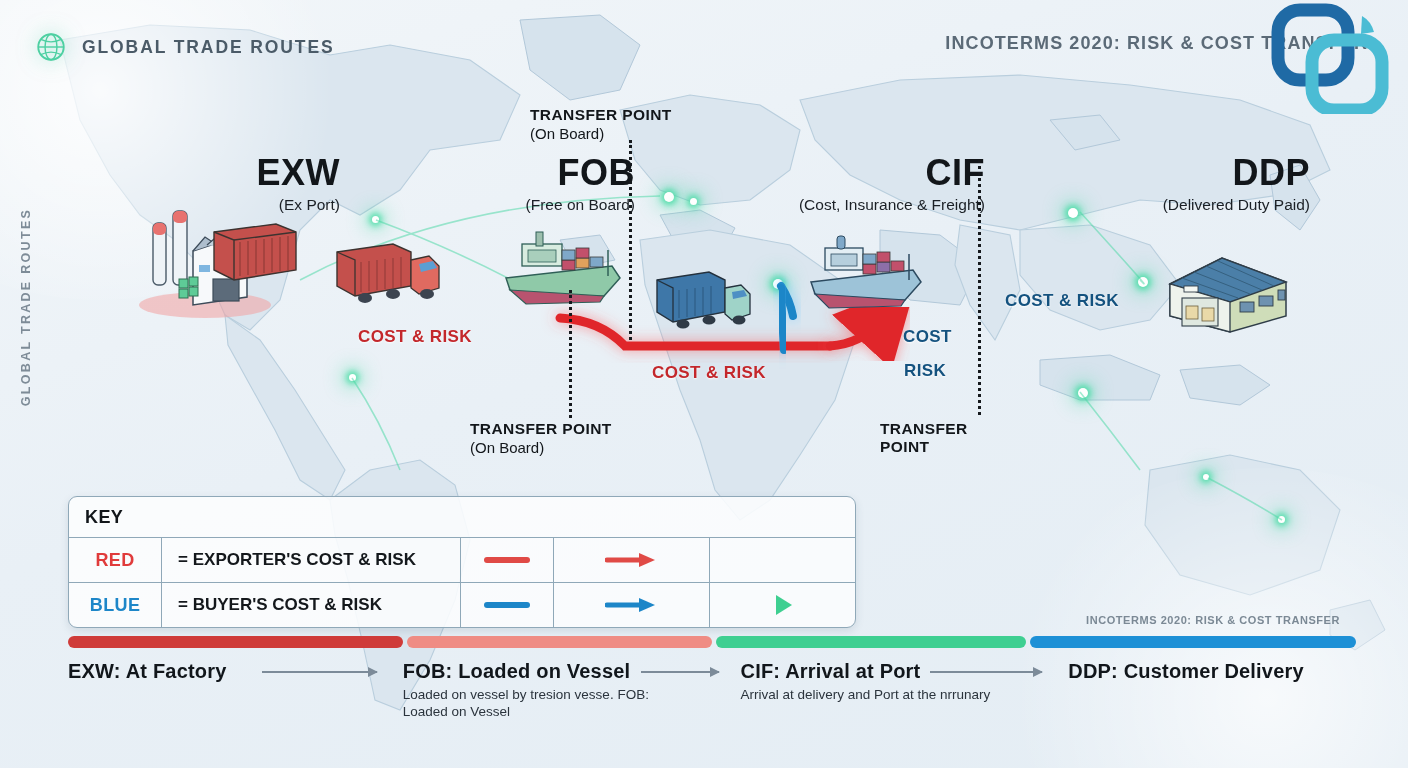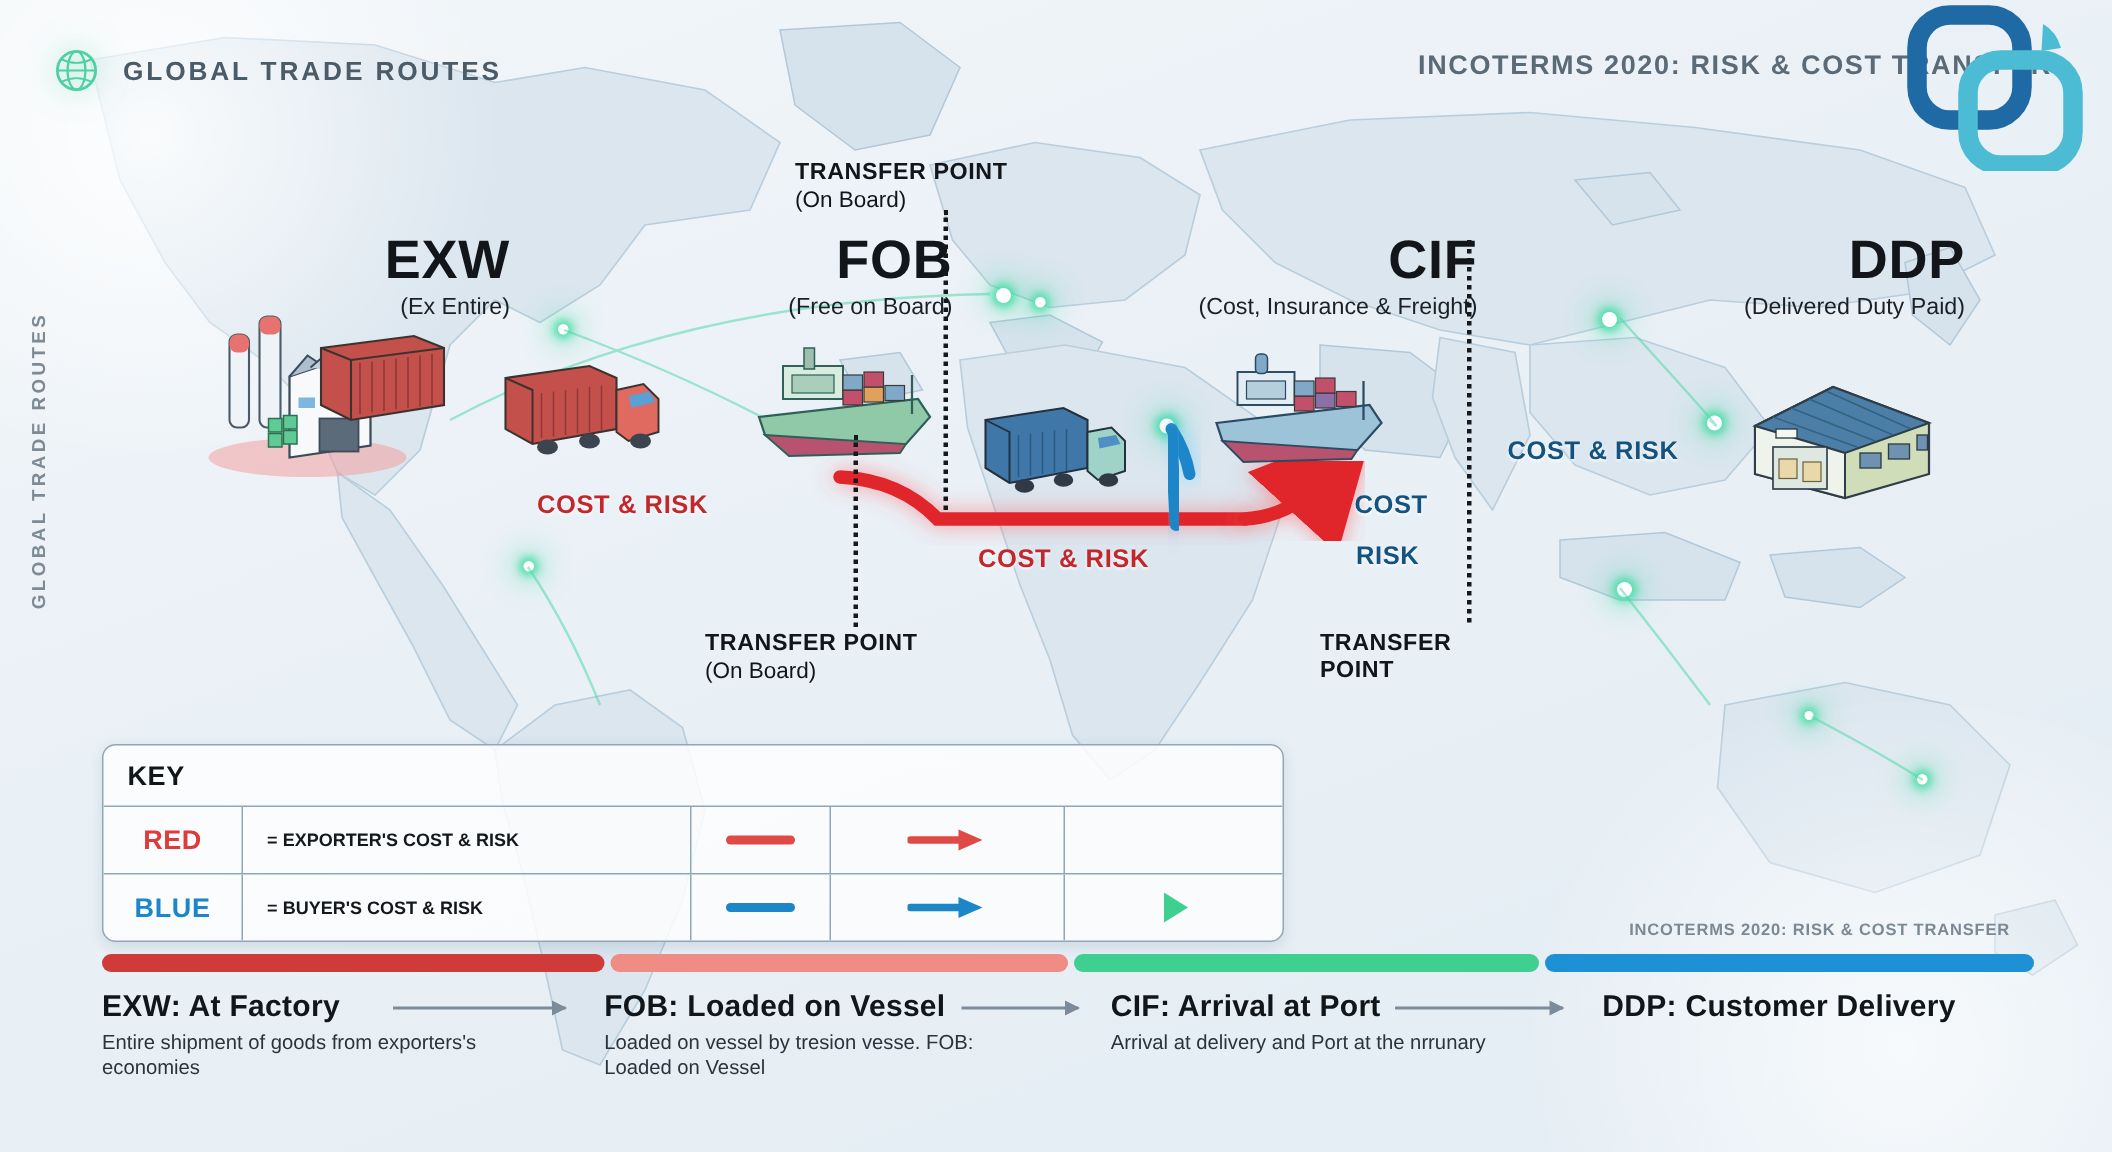--- a/index.html
+++ b/index.html
@@ -58,21 +58,21 @@
   
   .keybox{position:absolute;left:68px;top:496px;width:786px;
     background:rgba(252,253,254,.88);border:1.6px solid #8fa8b8;border-radius:9px;
     box-shadow:0 3px 9px rgba(40,70,95,.13);overflow:hidden;}
   .keyhead{padding:10px 16px 9px;font-size:18px;font-weight:800;color:#12161a;
     border-bottom:1.6px solid #8fa8b8;letter-spacing:.4px;}
   .keyrow{display:flex;align-items:stretch;border-bottom:1.6px solid #8fa8b8;height:44px;}
   .keyrow:last-child{border-bottom:none;}
   .kc{display:flex;align-items:center;justify-content:center;border-right:1.6px solid #8fa8b8;}
   .kc.c1{width:94px;font-size:18px;font-weight:800;letter-spacing:.4px;}
-  .kc.c2{width:288px;justify-content:flex-start;padding-left:16px;font-size:12px;
+  .kc.c2{width:288px;justify-content:flex-start;padding-left:16px;font-size:17px;
     font-weight:600;color:#14181c;}
   .kc.c3{width:94px;}
   .kc.c4{width:158px;}
   .kc.c5{width:148px;border-right:none;}
   .kl-red{color:#e03b3b;}
   .kl-blue{color:#1d86c8;}
   .swatch{width:46px;height:6px;border-radius:3px;}
 
   
   .tl-bar{position:absolute;left:68px;top:636px;width:1288px;height:12px;display:flex;gap:4px;}
@@ -357,21 +357,21 @@
     <rect x="24" y="46" width="14" height="6" fill="#f4f8f3" stroke="#2f3d48" stroke-width=".9"></rect>
     <g fill="#6e92b0" stroke="#2f3d48" stroke-width=".9">
       <rect x="80" y="62" width="14" height="10"></rect>
         <rect x="99" y="56" width="14" height="10"></rect>
       <rect x="118" y="50" width="7" height="10"></rect>
     </g>
   </svg>
 
   <div class="term" style="left:160px;top:155px;width:180px;">
     <div class="code">EXW</div>
-    <div class="full">(Ex Entire)</div>
+    <div class="full">(Ex Port)</div>
   </div>
   <div class="term" style="left:455px;top:155px;width:180px;">
     <div class="code">FOB</div>
     <div class="full">(Free on Board)</div>
   </div>
   <div class="term" style="left:1110px;top:155px;width:200px;">
     <div class="code">DDP</div>
     <div class="full">(Delivered Duty Paid)</div>
   </div>
   <div class="term" style="left:745px;top:155px;width:240px;">
@@ -446,21 +446,20 @@
   <div class="tl-bar">
     <div class="tl-seg" style="width:335px;background:#cf3b39;"></div>
     <div class="tl-seg" style="width:305px;background:#ef8c84;"></div>
     <div class="tl-seg" style="width:310px;background:#3ecf91;"></div>
     <div class="tl-seg" style="width:326px;background:#1d90d6;"></div>
   </div>
 
   <div class="tl-items">
     <div class="tl-item" style="width:335px;">
       <div class="tl-title">EXW: At Factory</div>
-      <div class="tl-desc">Entire shipment of goods from exporters's economies</div>
       <div class="tl-arrow" style="left:194px;width:115px;"></div>
     </div>
     <div class="tl-item" style="width:338px;">
       <div class="tl-title">FOB: Loaded on Vessel</div>
       <div class="tl-desc">Loaded on vessel by tresion vesse. FOB: Loaded on Vessel</div>
       <div class="tl-arrow" style="left:238px;width:78px;"></div>
     </div>
     <div class="tl-item" style="width:328px;">
       <div class="tl-title">CIF: Arrival at Port</div>
       <div class="tl-desc">Arrival at delivery and Port at the nrrunary</div>

